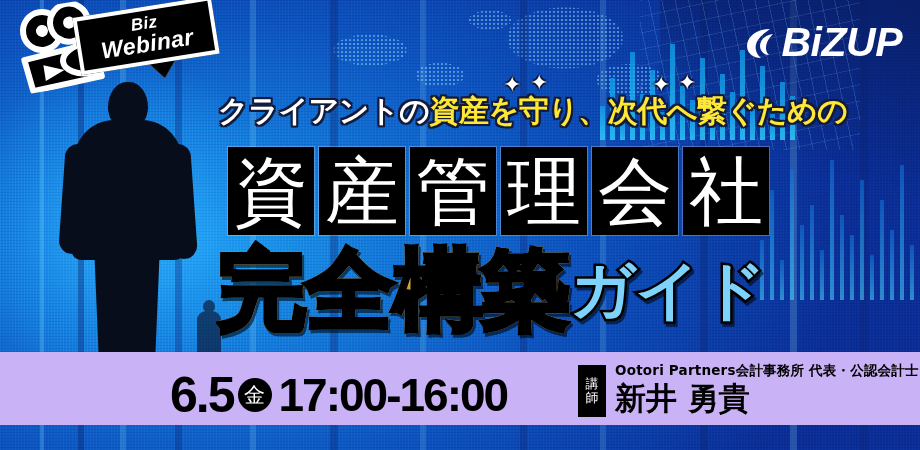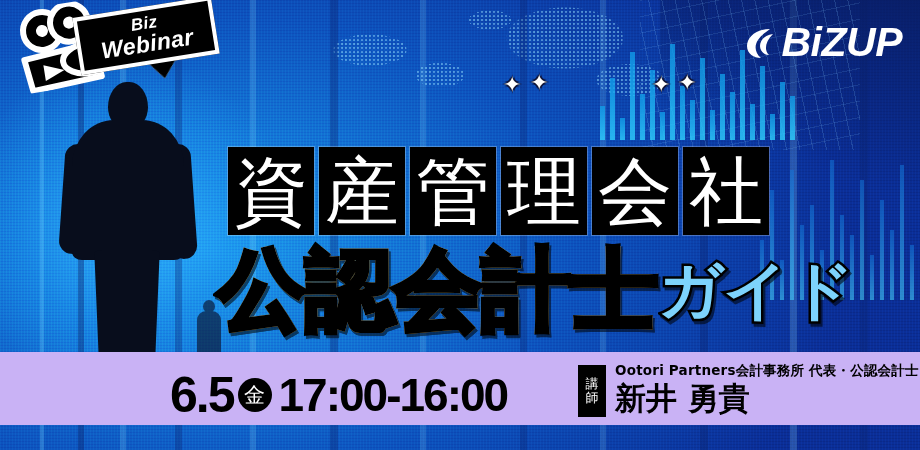--- a/index.html
+++ b/index.html
@@ -375,32 +375,36 @@
     </svg>
     <span class="logo-text">BiZUP</span>
   </div>
 
   <div class="sparkle" style="left:503px;top:74px;">✦</div>
   <div class="sparkle" style="left:530px;top:72px;">✦</div>
   <div class="sparkle" style="left:652px;top:74px;">✦</div>
   <div class="sparkle" style="left:678px;top:72px;">✦</div>
 
   <div class="subhead-underline"></div>
+  <div class="subhead">
+    <span class="w">クライアントの</span>
+      <span class="y">資産を守り、次代へ繋ぐための</span>
+  </div>
 
   <div class="title1" id="title1">
       <div class="box">資</div>
       <div class="box">産</div>
       <div class="box">管</div>
       <div class="box">理</div>
       <div class="box">会</div>
       <div class="box">社</div>
     </div>
 
   <div class="title2">
-    <span class="gold">公認会計士</span>
+    <span class="gold">完全構築</span>
       <span class="white">ガイド</span>
   </div>
 
   <div class="bottombar"></div>
 
   <div class="date-block">
     <span class="date-num">6.5</span>
     <span class="day-circle">金</span>
     <span class="time-txt">17:00-16:00</span>
   </div>

